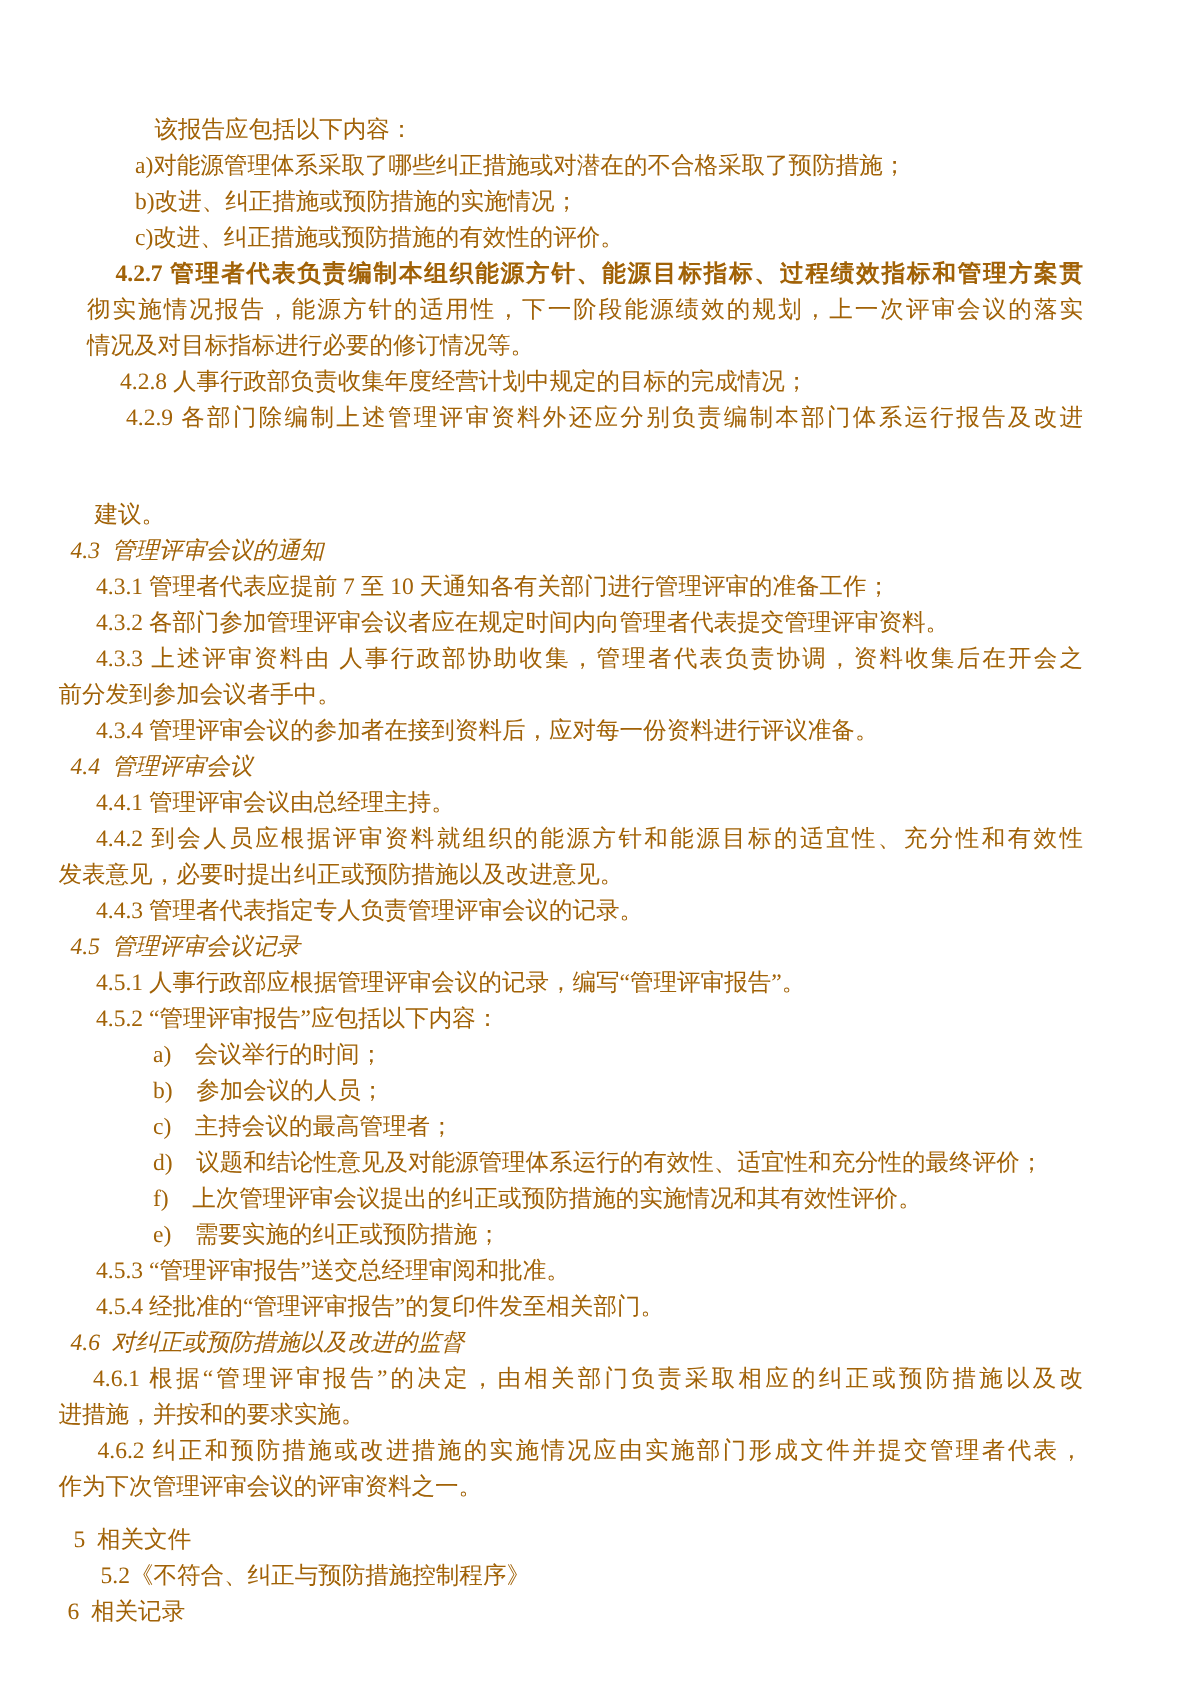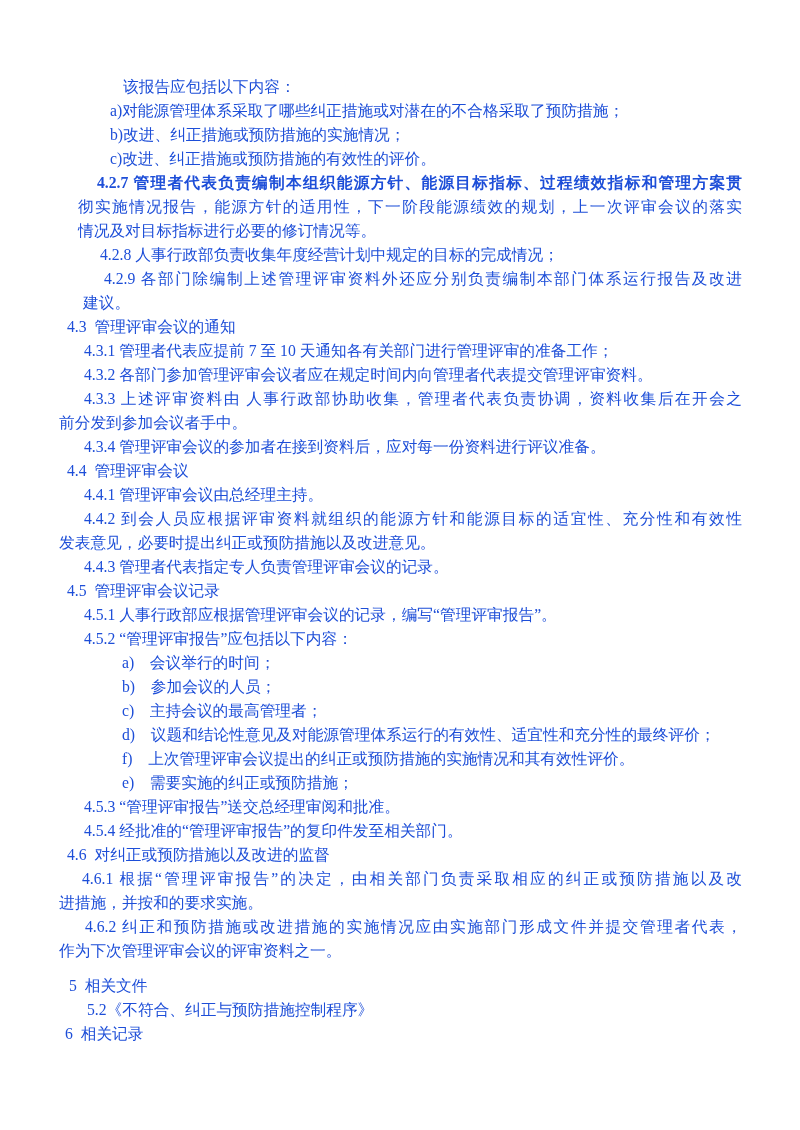--- a/index.html
+++ b/index.html
@@ -8,48 +8,48 @@
   }
   body {
     width: 800px;
     height: 1130px;
     background: #ffffff;
     overflow: hidden;
     position: relative;
   }
   .page {
     position: absolute;
-    left: 59px;
+    left: 39px;
     top: 75px;
     width: 683px;
     font-family: "Liberation Serif", "DejaVu Serif", serif;
     font-size: 15.7px;
     line-height: 24px;
-    color: #1d4ed8;
+    color: #a16207;
   }
   .line {
     height: 24px;
     overflow: hidden;
   }
   
   .j {
     text-align: justify;
     text-align-last: justify;
   }
   
   .ind-0    { padding-left: 0; }
-  .ind-head { padding-left: 8px; }
+  .ind-head { padding-left: 8px; font-style: italic; }
   .ind-sub  { padding-left: 25px; }
   .ind-427  { padding-left: 38px; font-weight: bold; }
   .ind-428  { padding-left: 41px; }
   .ind-429  { padding-left: 45px; }
   .ind-461  { padding-left: 23px; }
   .ind-462  { padding-left: 26px; }
   .ind-w27  { padding-left: 19px; }
-  .ind-jy   { padding-left: 24px; }
+  .ind-jy   { padding-left: 24px; margin-top: 41px; }
   .ind-gai  { padding-left: 64px; }
   .ind-abc  { padding-left: 51px; }
   .ind-list { padding-left: 63px; }
   .ind-5    { padding-left: 10px; margin-top: 11px; }
   .ind-52   { padding-left: 28px; }
   .ind-6    { padding-left: 6px; }
 </style>
 </head>
 <body>
 

